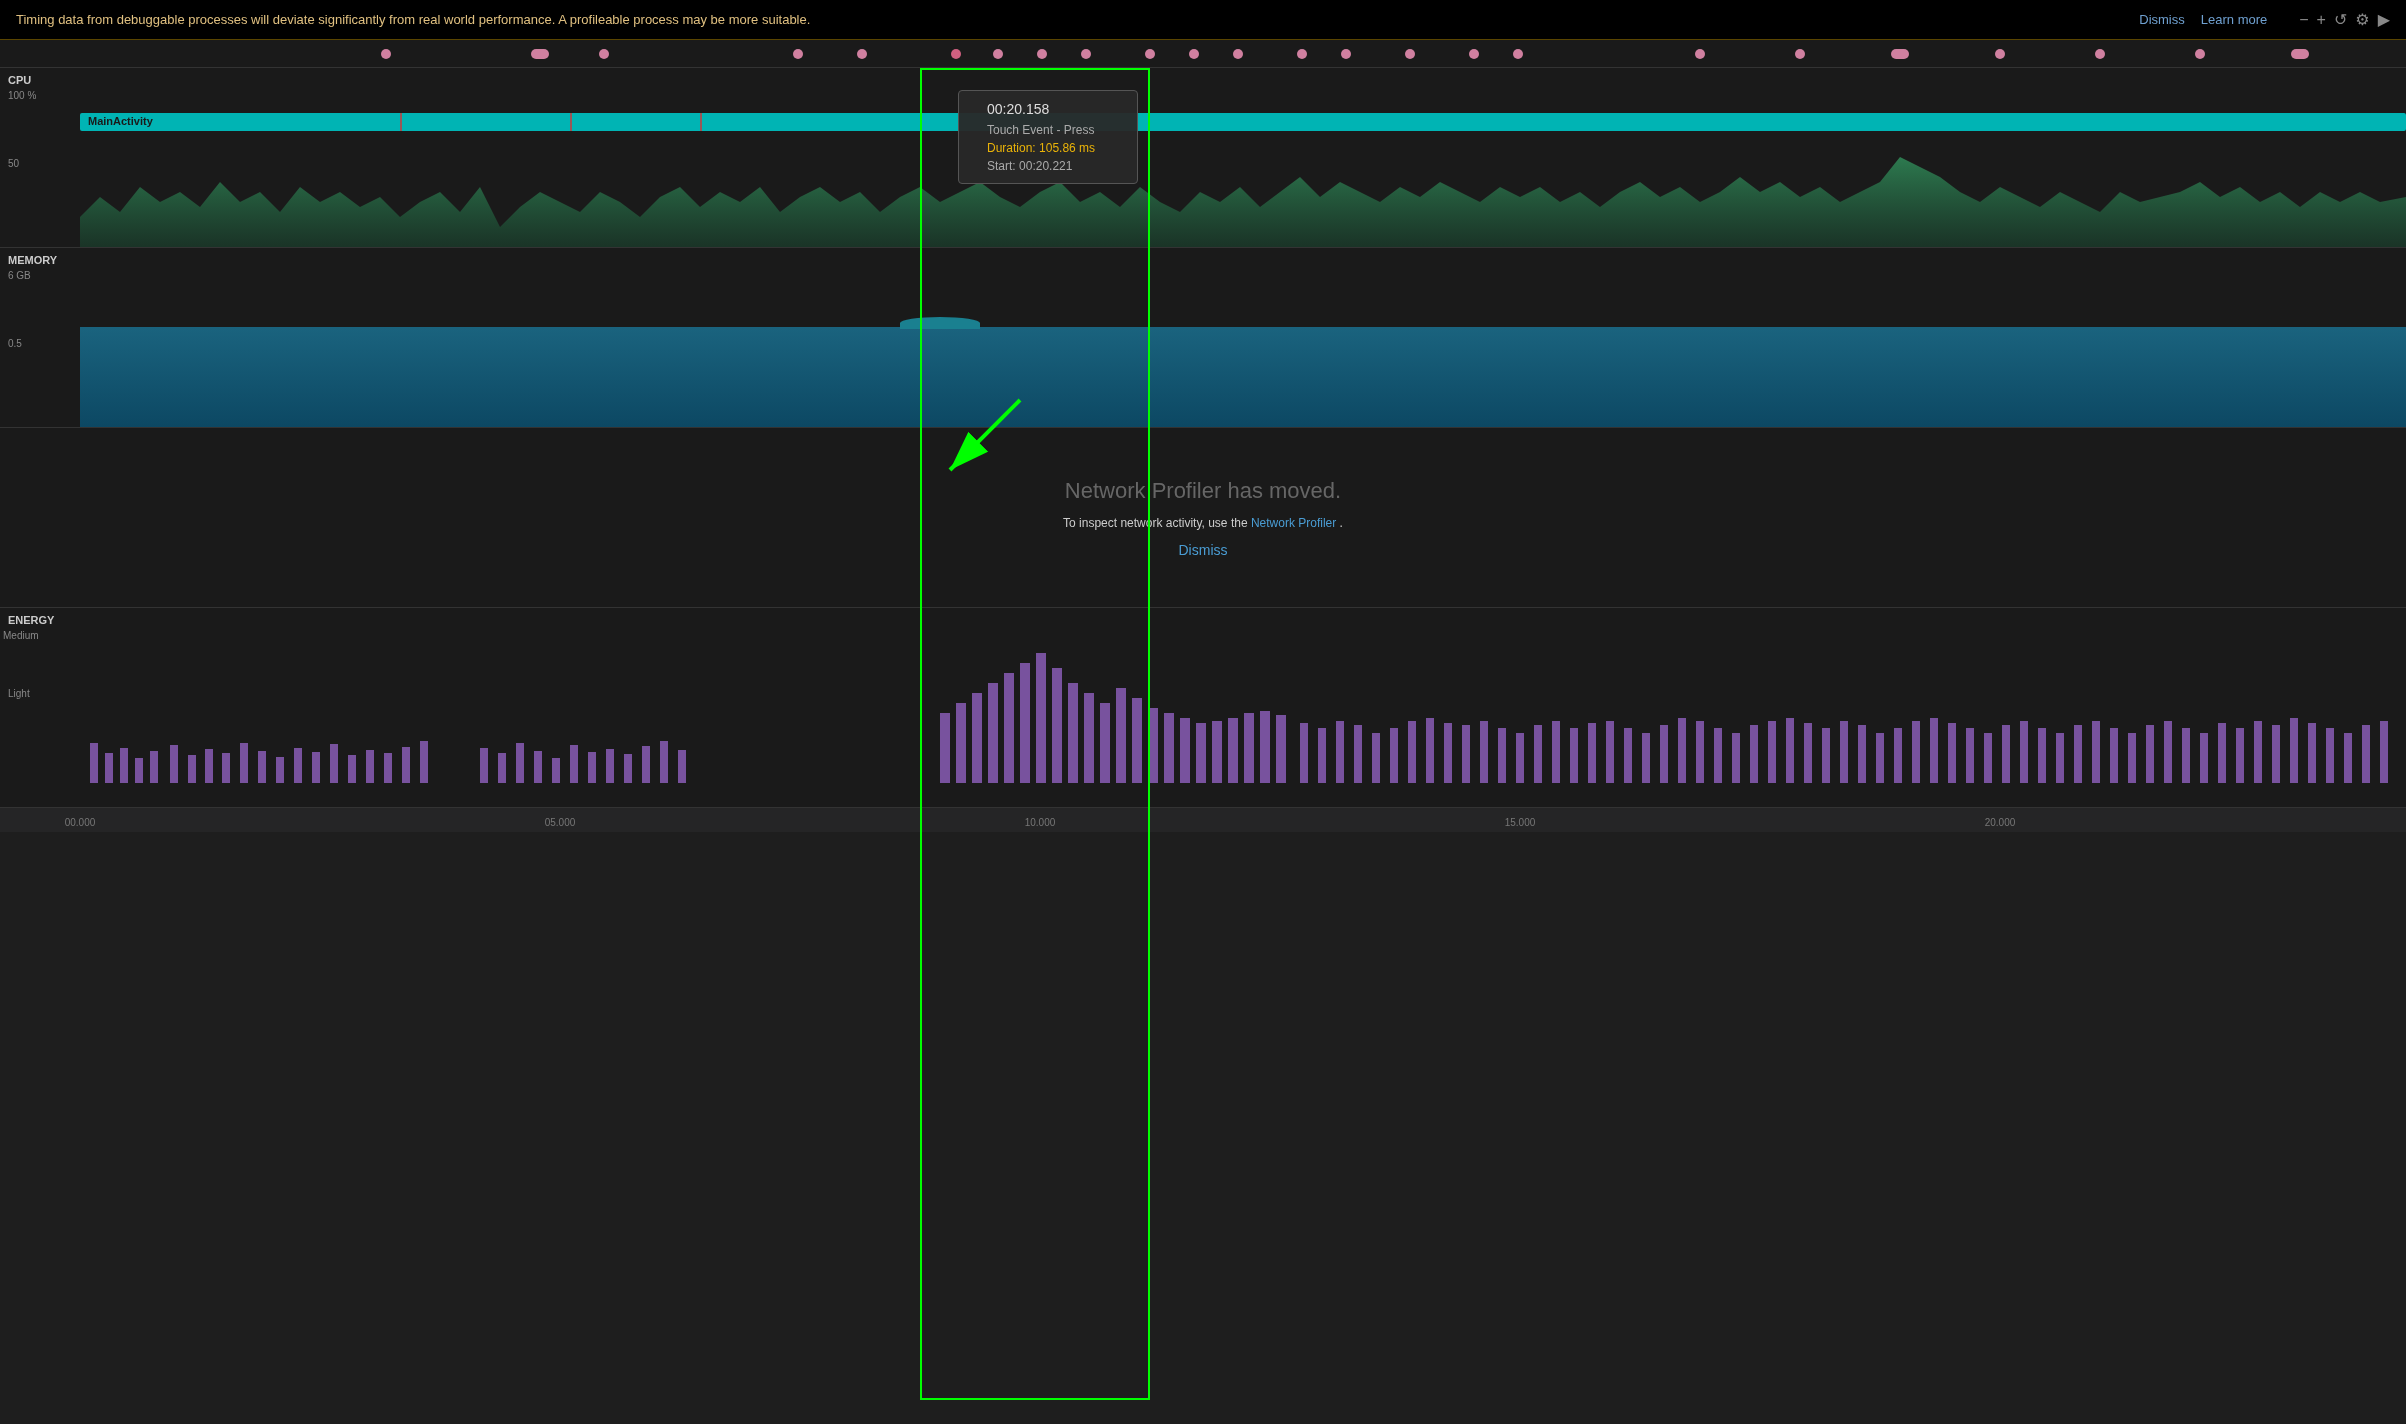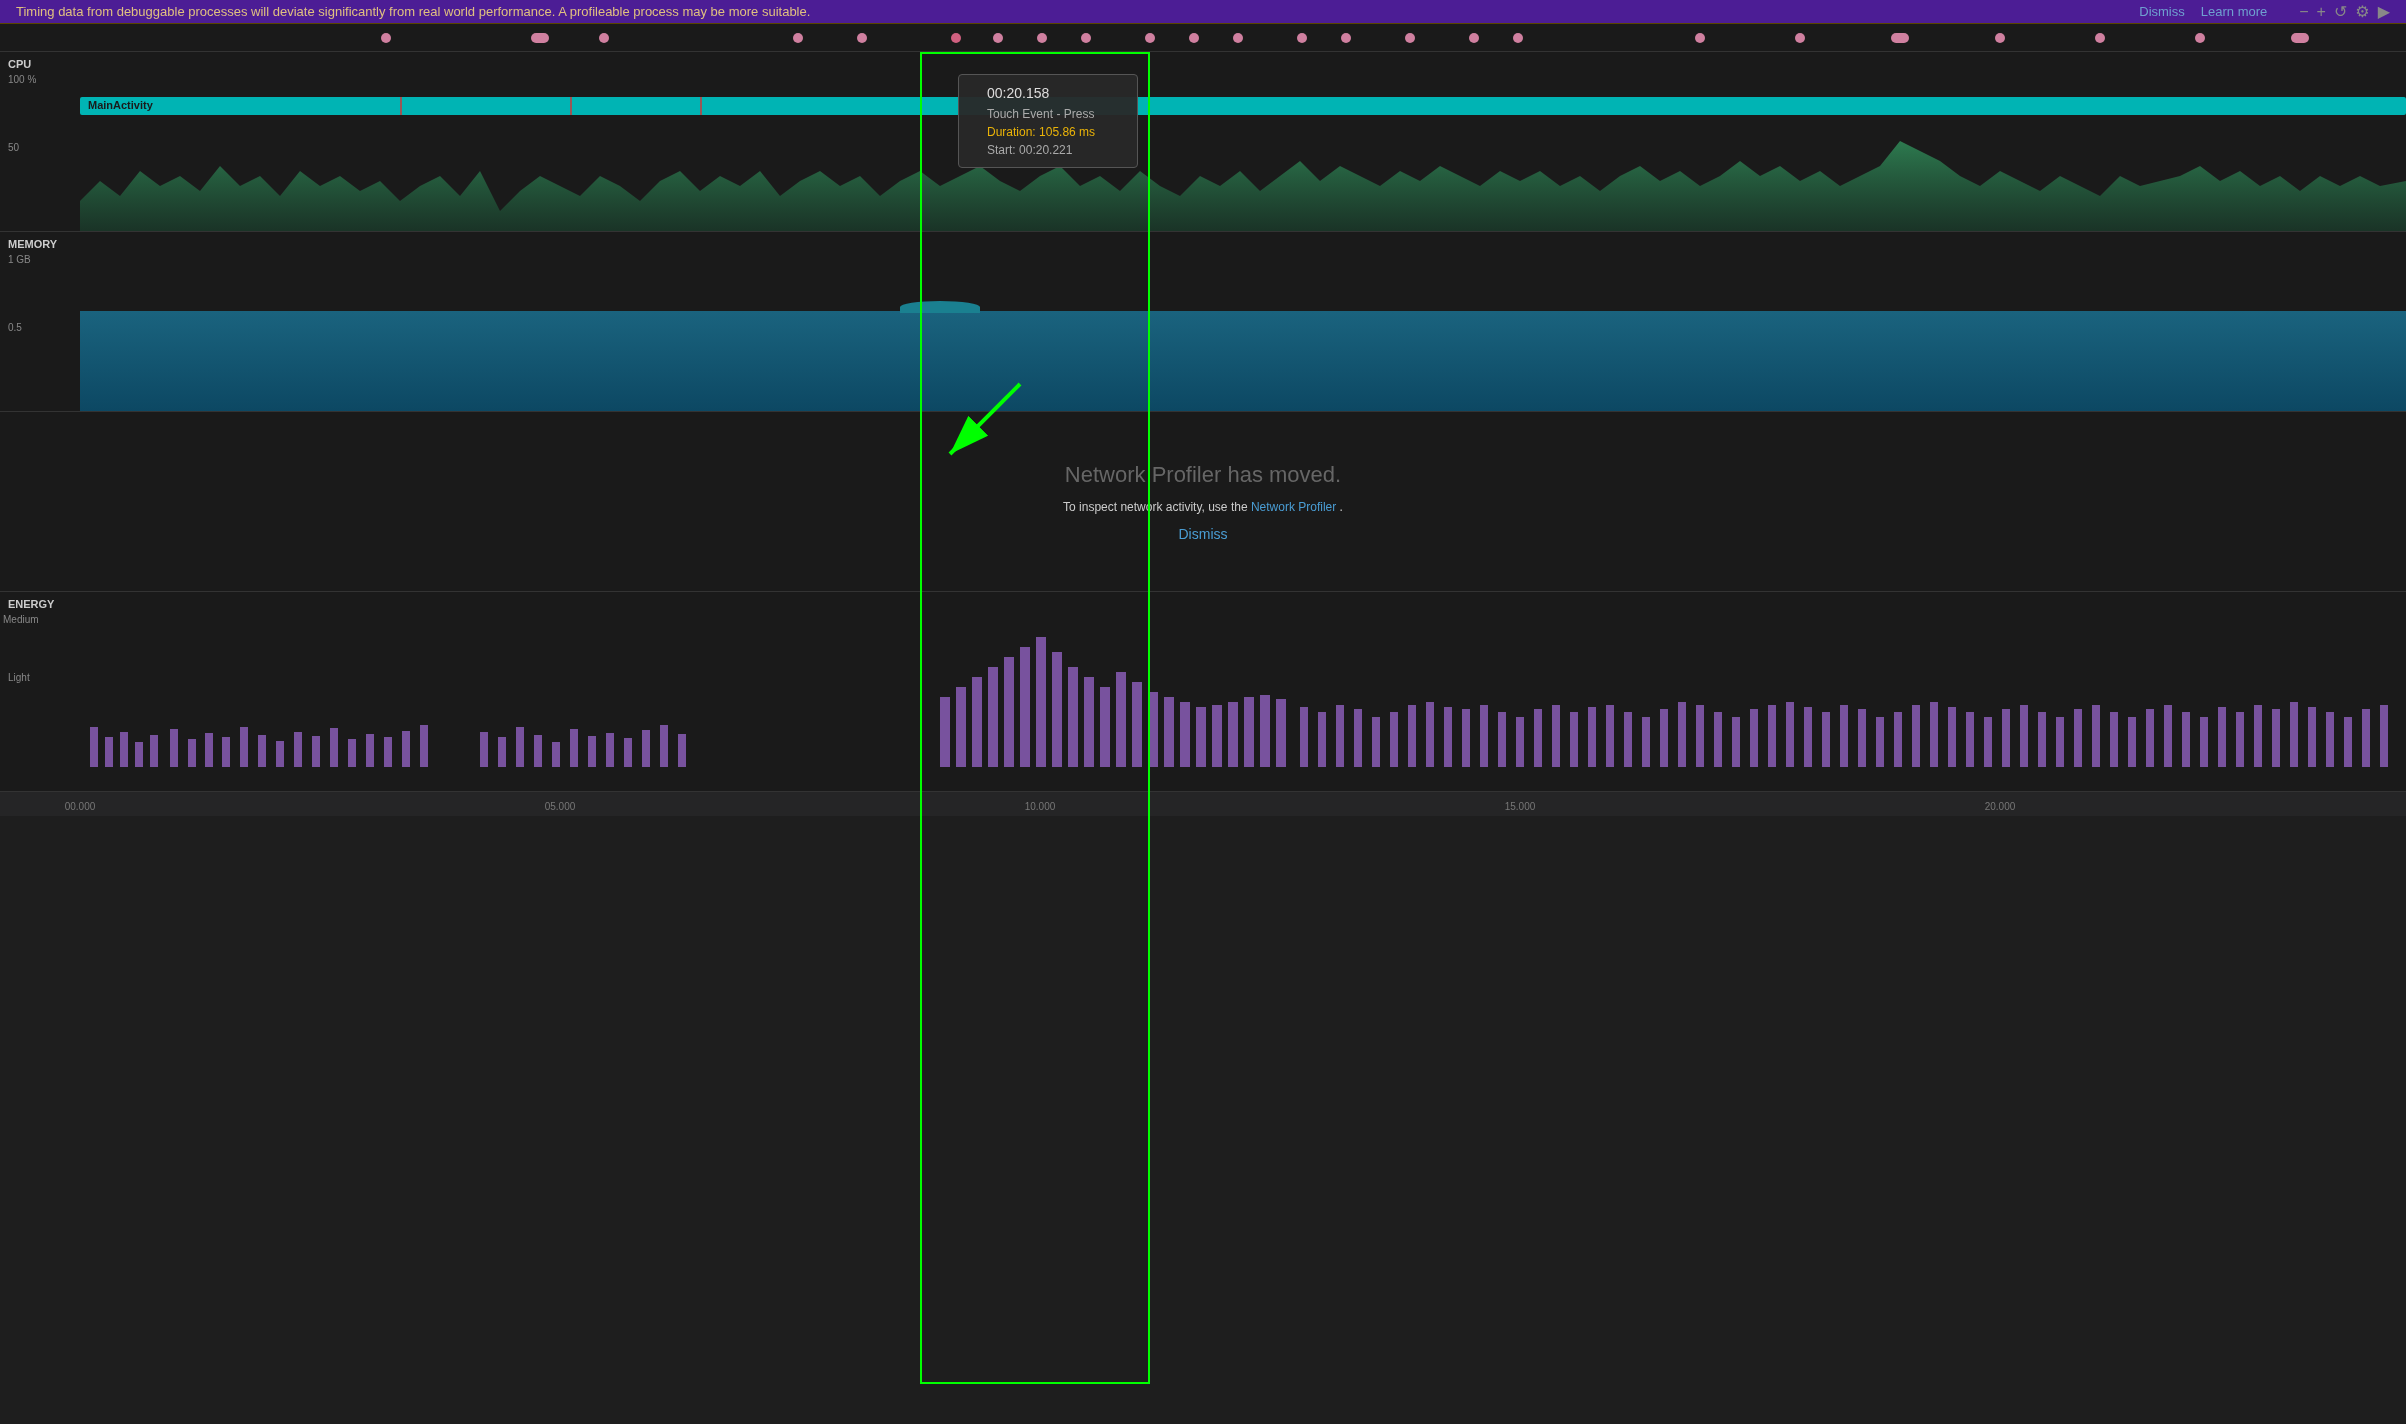--- a/index.html
+++ b/index.html
@@ -9,31 +9,31 @@
       font-family: 'Segoe UI', Arial, sans-serif;
       font-size: 12px;
       width: 2406px;
       height: 1424px;
       overflow: hidden;
       position: relative;
     }
 
     
     .warning-banner {
-      background: #4c1d95;
+      background: #000000;
       border-bottom: 1px solid #5a4500;
       padding: 8px 16px;
       display: flex;
       align-items: center;
       justify-content: space-between;
       color: #e0c080;
       font-size: 13px;
       position: relative;
       z-index: 100;
-      height: 24px;
+      height: 40px;
     }
     .warning-banner .warning-text {
       flex: 1;
     }
     .warning-banner .banner-actions {
       display: flex;
       gap: 16px;
       align-items: center;
     }
     .dismiss-btn {
@@ -374,21 +374,21 @@
         L1740,50 L1760,65 L1780,55 L1800,45 L1820,20 L1840,30 L1860,40 L1880,55 L1900,65
         L1920,50 L1940,60 L1960,70 L1980,55 L2000,65 L2020,75 L2040,55 L2060,65 L2080,60
         L2100,55 L2120,45 L2140,60 L2160,50 L2180,65 L2200,55 L2220,70 L2240,55 L2260,65
         L2280,55 L2300,65 L2326,60 L2326,110 Z
       "></path>
     </svg>
   </div>
 
   <div class="memory-section">
     <span class="memory-label">MEMORY</span>
-    <span class="memory-sublabel">1 GB</span>
+    <span class="memory-sublabel">6 GB</span>
     <span class="memory-sublabel-05">0.5</span>
 
     <div style="position:absolute; bottom:0; left:80px; right:0; height:100px; background:linear-gradient(180deg, #1a7090 0%, #0a5070 100%); opacity:0.85;"></div>
 
     <div style="position:absolute; bottom:98px; left:900px; width:80px; height:12px; background:#1a8090; border-radius:50% 50% 0 0;"></div>
   </div>
 
   <div class="network-section">
     <span class="network-moved-title">Network Profiler has moved.</span>
     <div>

